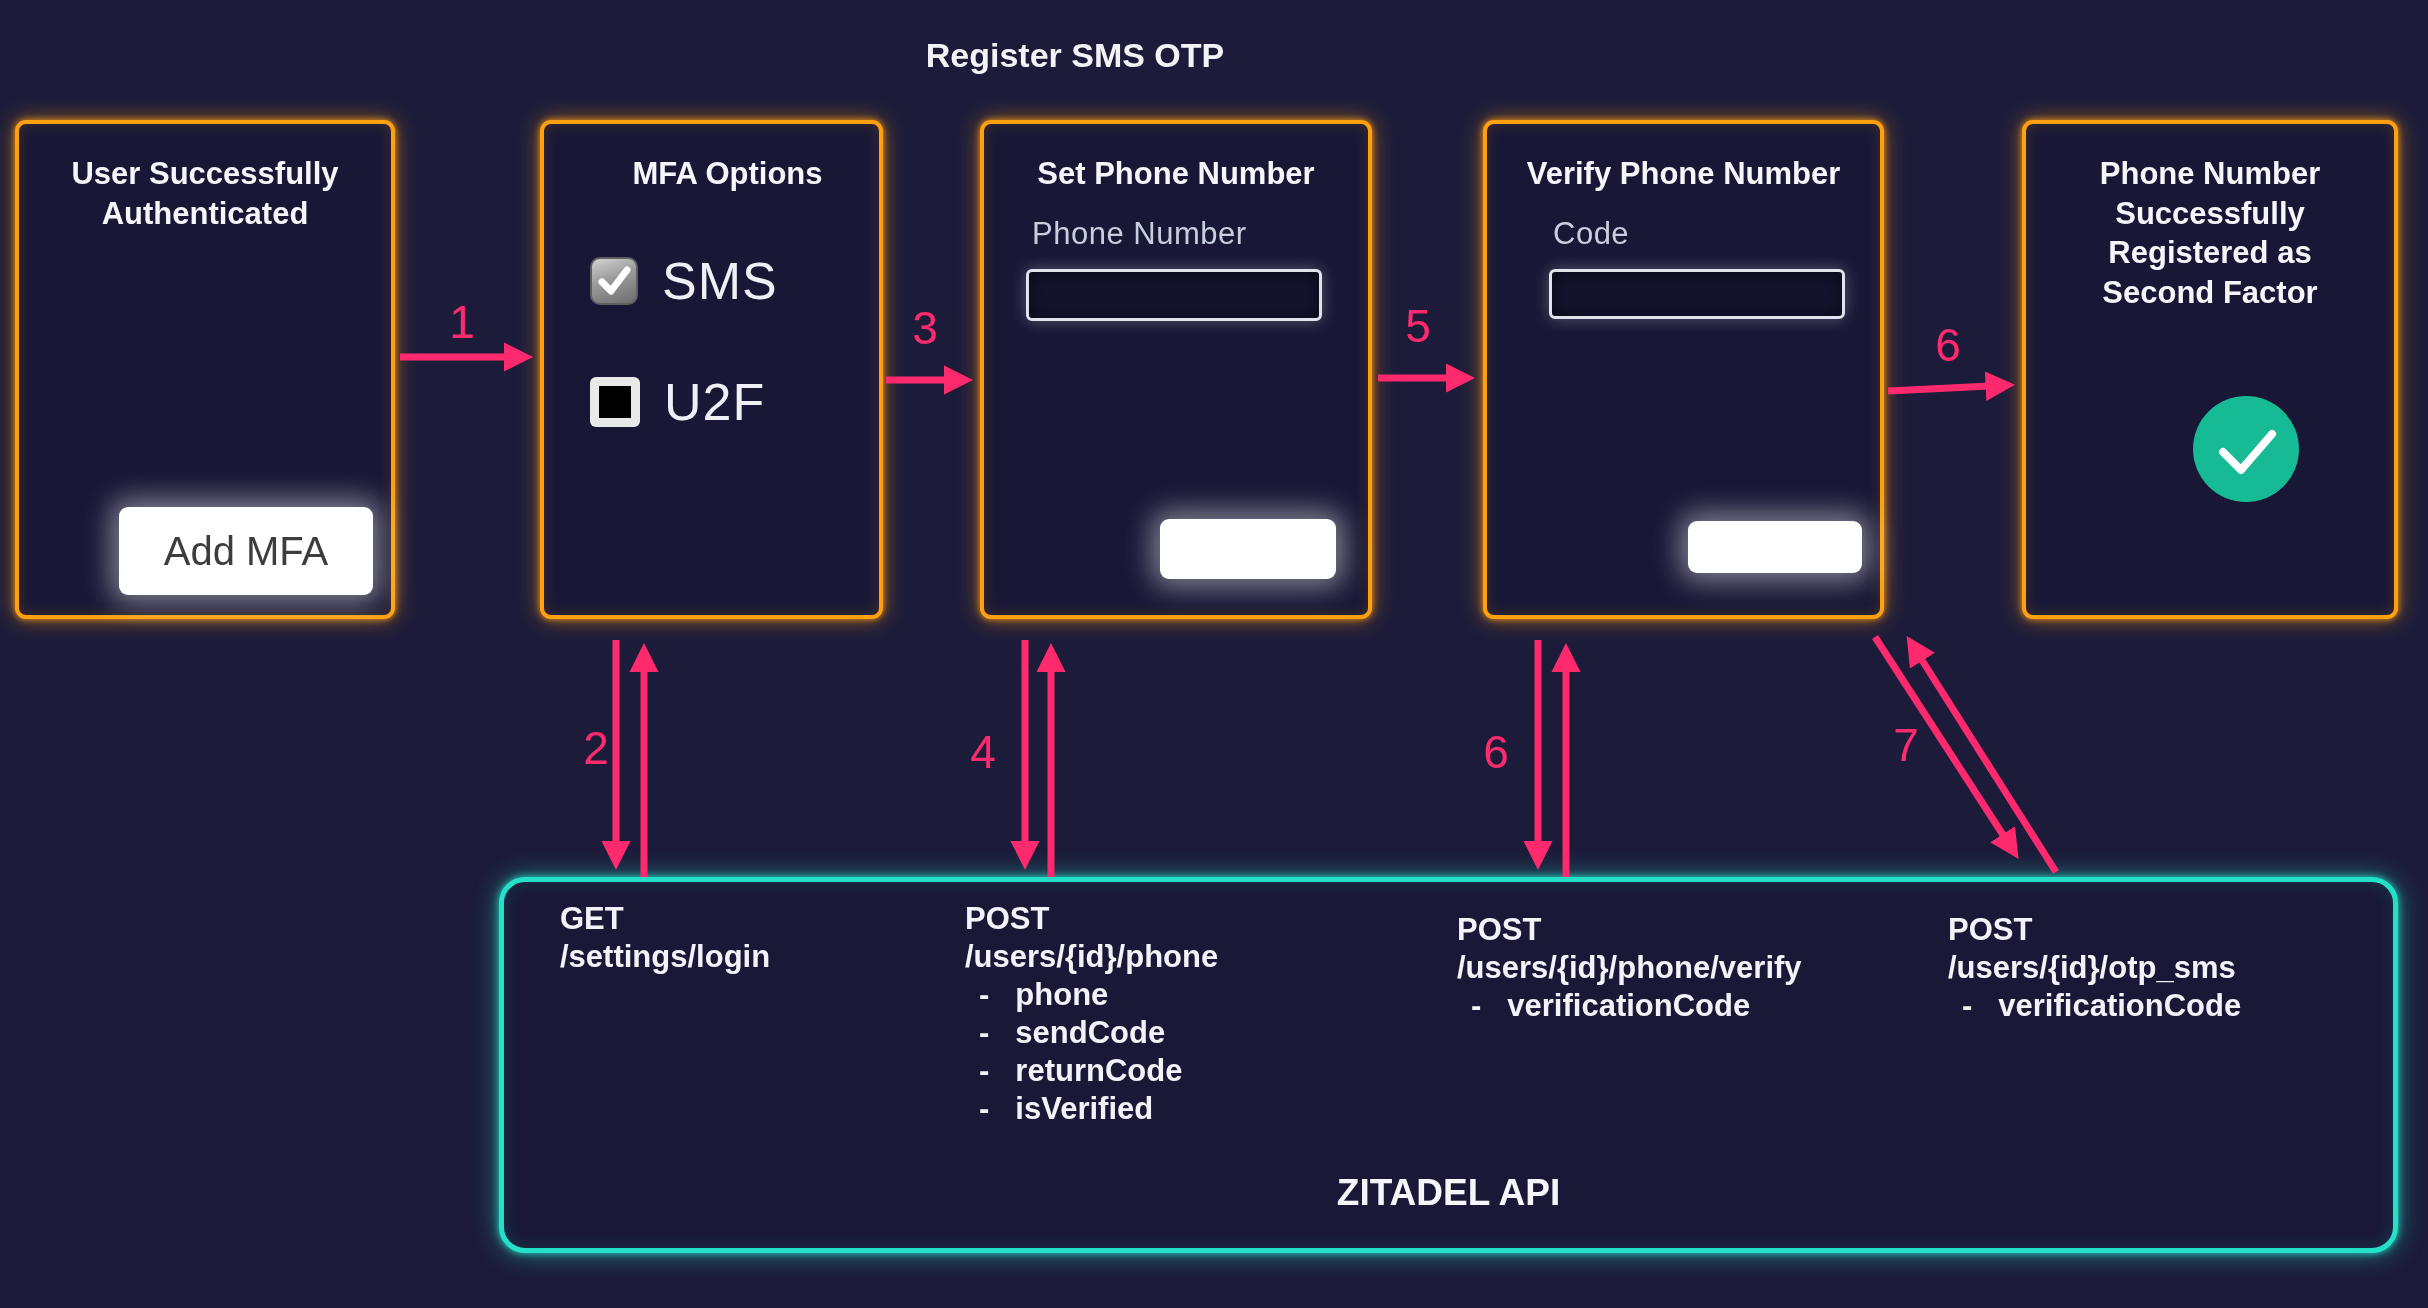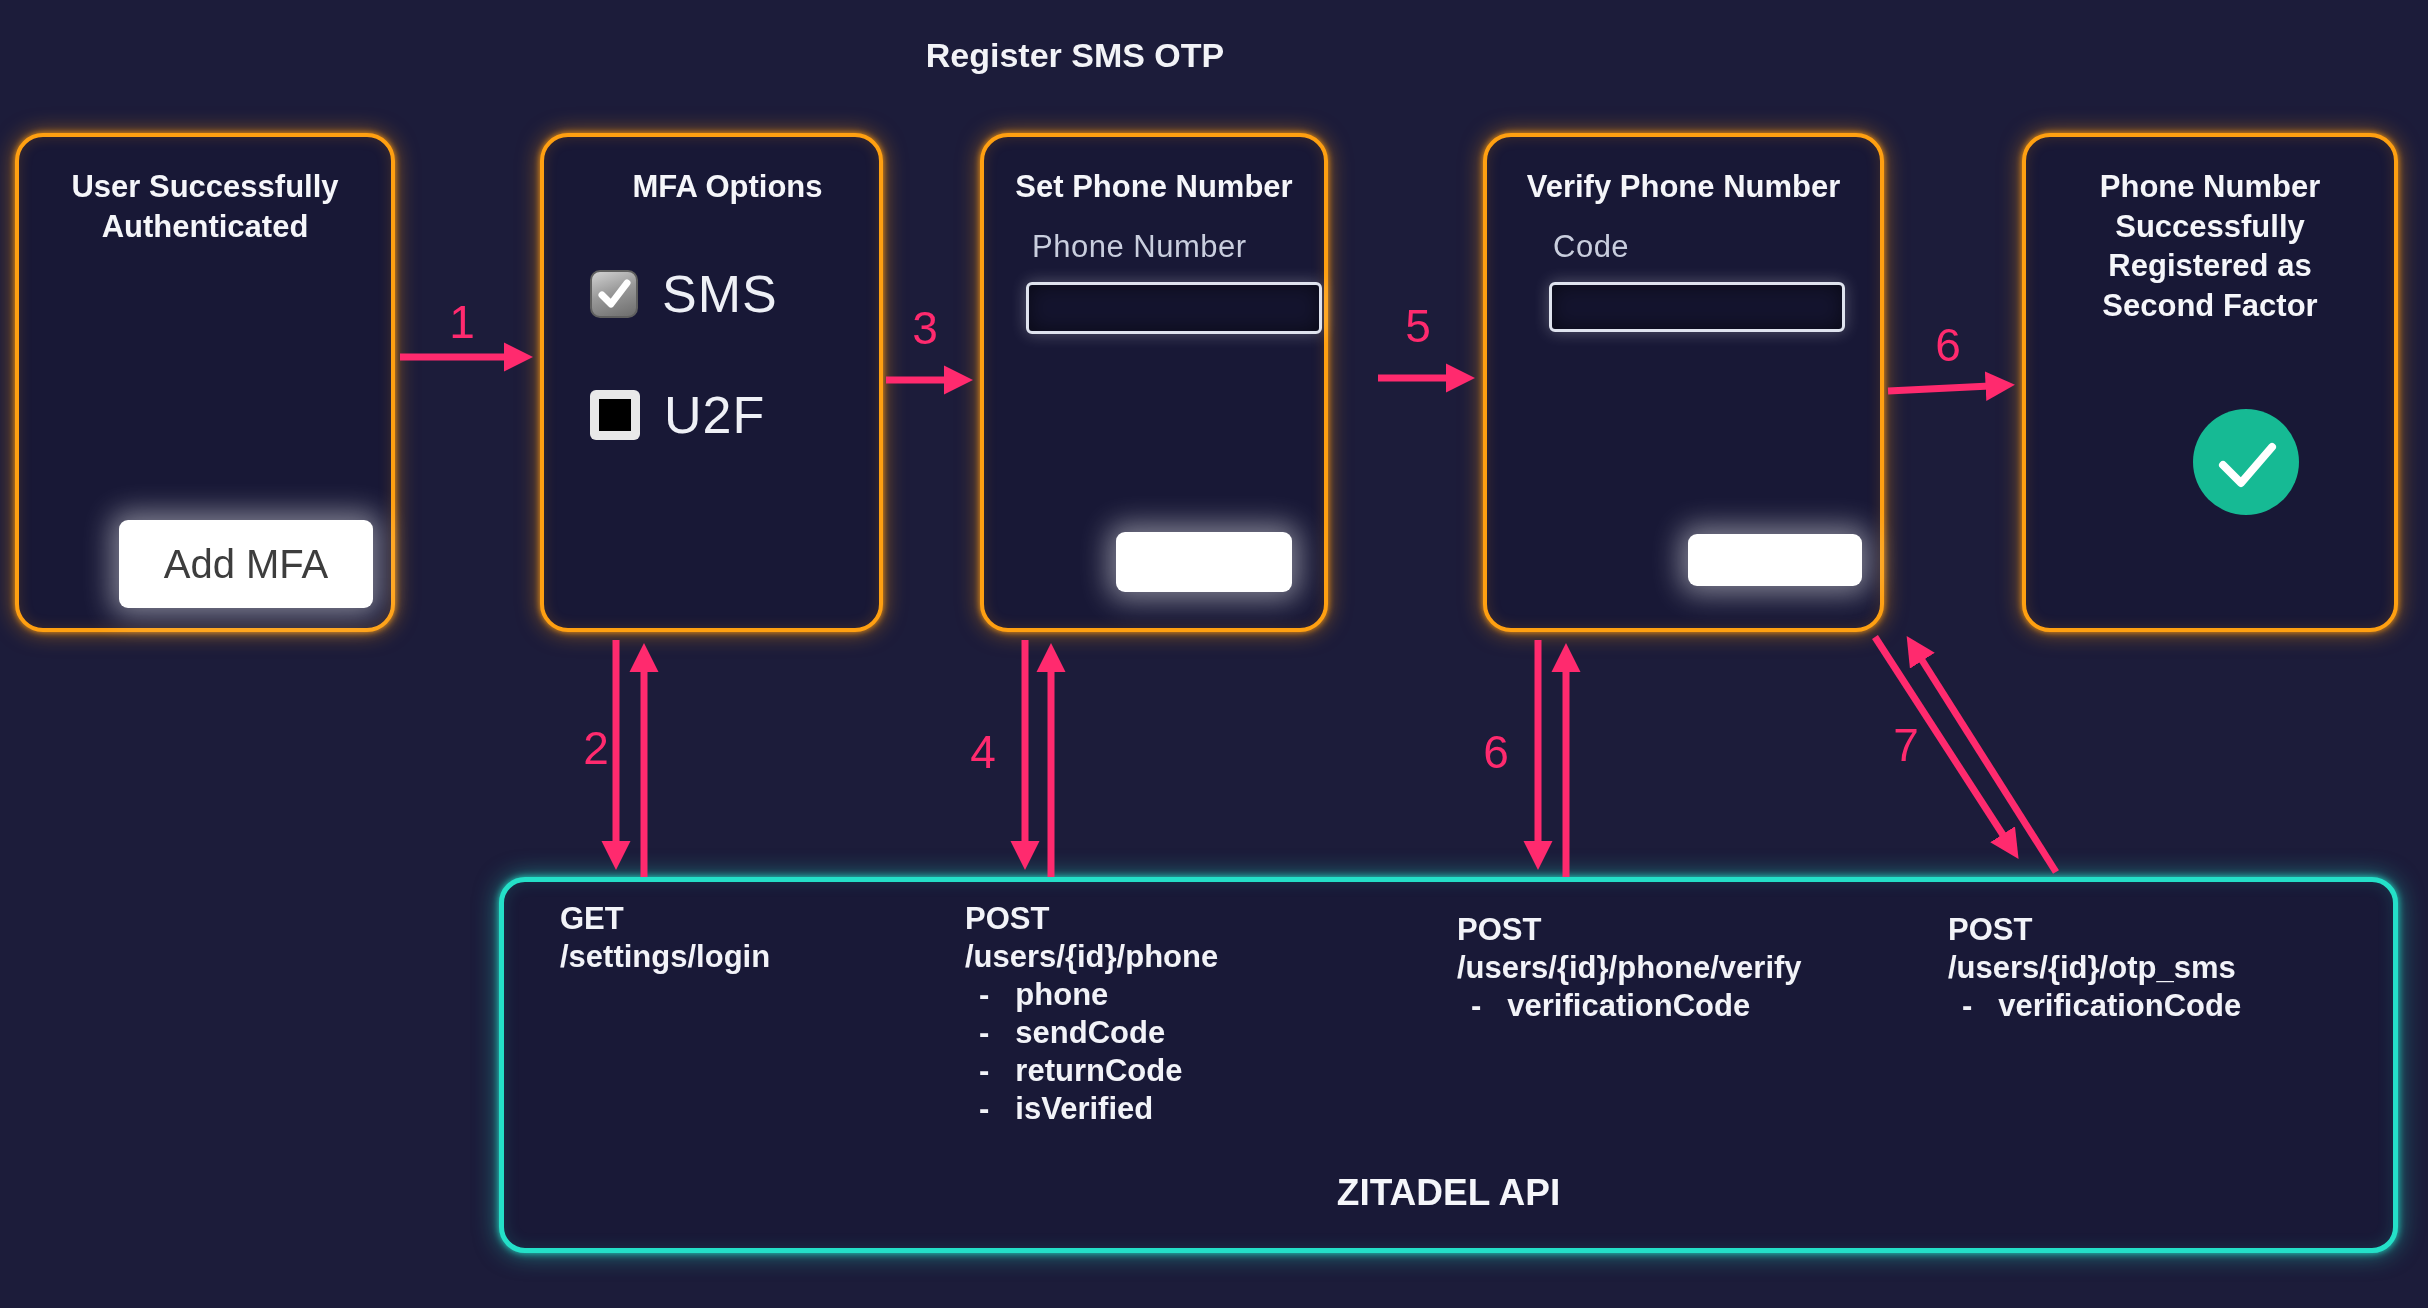--- a/index.html
+++ b/index.html
@@ -8,22 +8,22 @@
     background:#1c1c3a;
     font-family:"Liberation Sans",sans-serif;
     color:#fff;
   }
   .diagram-title{
     position:absolute;top:36px;left:1075px;transform:translateX(-50%);
     font-size:34px;font-weight:700;color:#f2f3f7;white-space:nowrap;
   }
   
   .screen{
-    position:absolute;top:133px;height:499px;box-sizing:border-box;
-    background:#181836;border:4px solid #ffa011;border-radius:28px;
+    position:absolute;top:120px;height:499px;box-sizing:border-box;
+    background:#181836;border:4px solid #ffa011;border-radius:11px;
     box-shadow:0 0 22px rgba(255,150,10,.55),0 0 6px rgba(255,160,20,.9),inset 0 0 14px rgba(255,150,10,.18);
   }
   .screen-title{
     margin:30px 28px 0;text-align:center;
     font-size:31px;font-weight:700;line-height:1.28;color:#f5f6fa;
   }
   .white-btn{
     position:absolute;background:#fff;border:none;border-radius:9px;
     box-shadow:0 0 28px 8px rgba(255,255,255,.45);
     font-family:"Liberation Sans",sans-serif;font-size:40px;color:#3d3d3d;
@@ -98,21 +98,21 @@
       <span class="option-label">SMS</span>
     </div>
     <div class="mfa-row" style="top:248px;">
       <span class="checkbox-unchecked">
         <span class="inner"></span>
       </span>
       <span class="option-label">U2F</span>
     </div>
   </div>
 
-  <div class="screen" style="left:980px;width:348px;">
+  <div class="screen" style="left:980px;width:392px;">
     <div class="screen-title">Set Phone Number</div>
     <div class="field-label" style="left:48px;top:92px;">Phone Number</div>
     <input class="text-input" style="left: 42px; top: 145px; width: 296px; height: 52px;">
     <button class="white-btn" style="right:32px;bottom:36px;width:176px;height:60px;"></button>
   </div>
 
   <div class="screen" style="left:2022px;width:376px;">
     <div class="screen-title" style="margin:30px 34px 0;">Phone Number Successfully Registered as Second Factor</div>
     <div class="success-circle">
       <svg width="106" height="106" viewBox="0 0 106 106">

